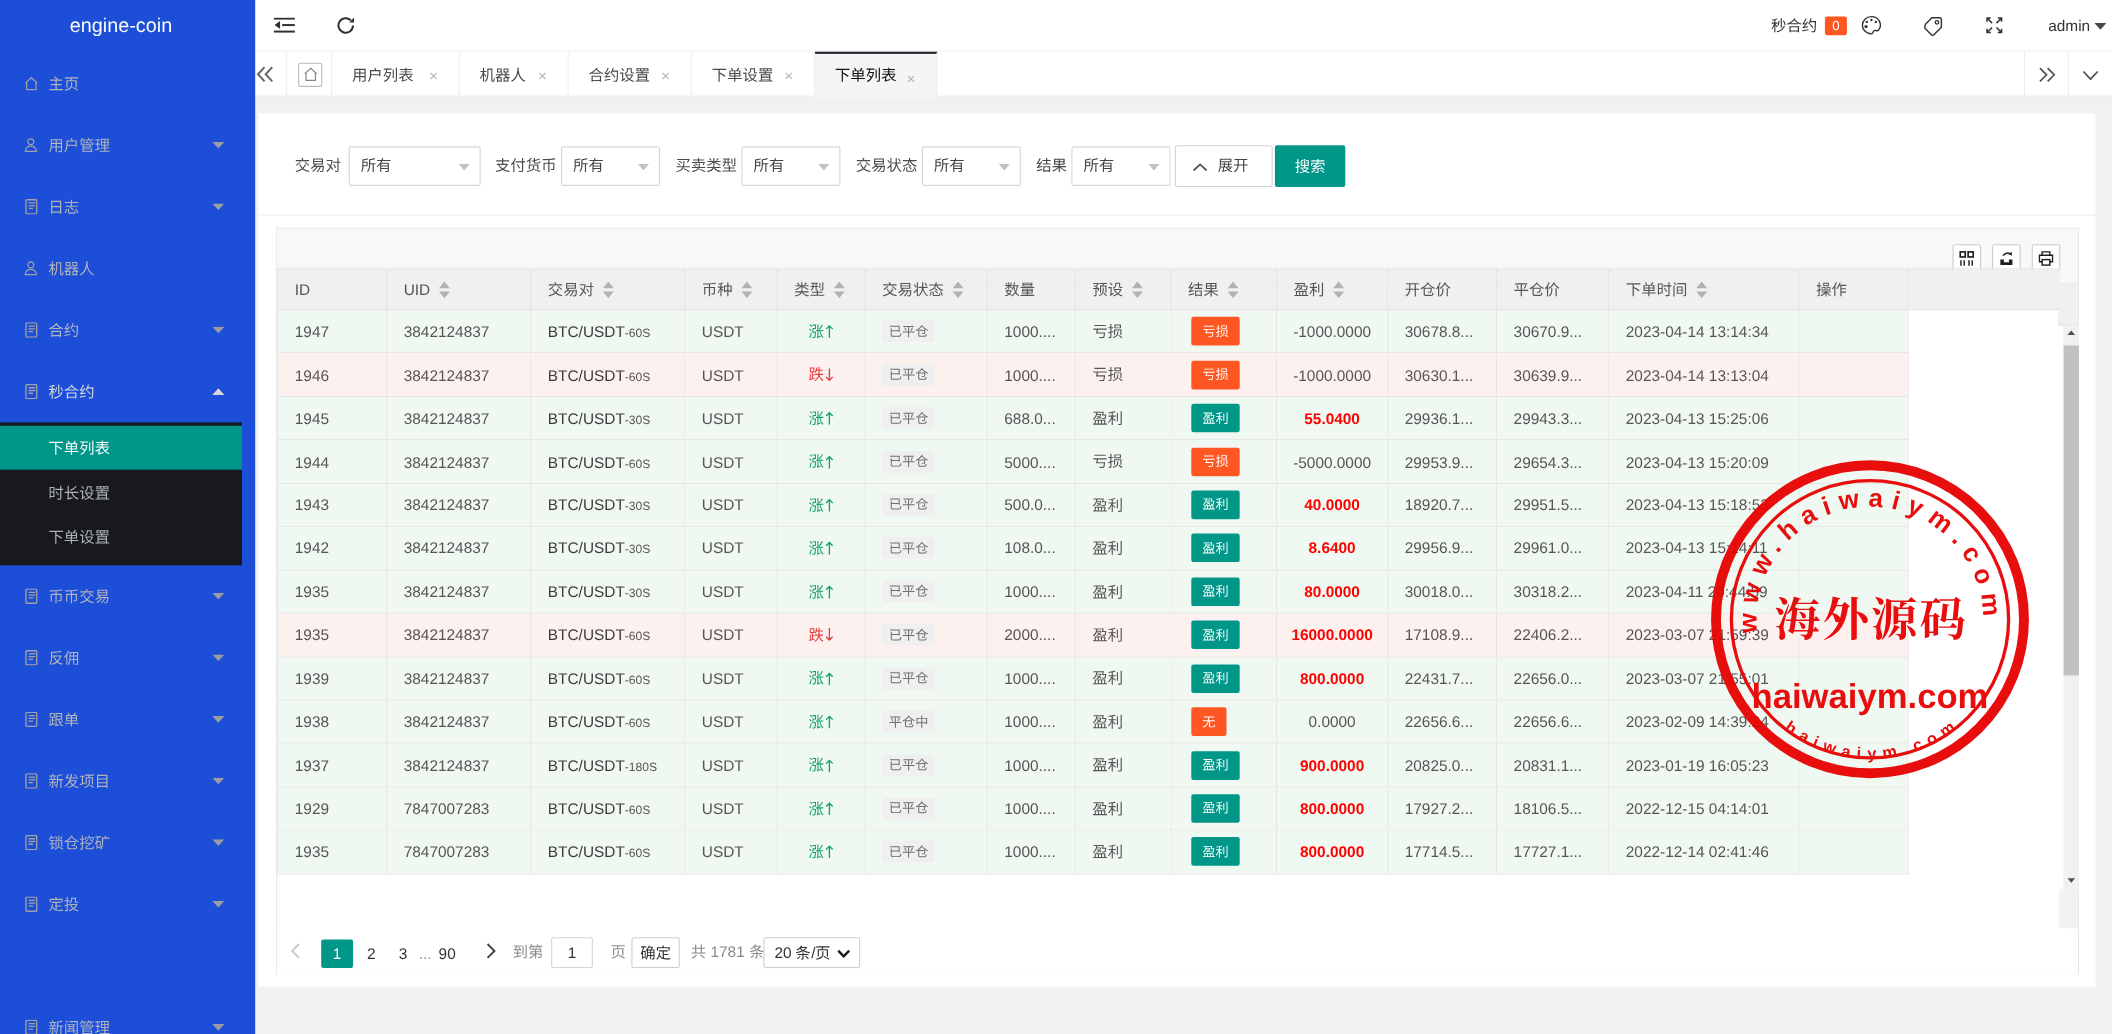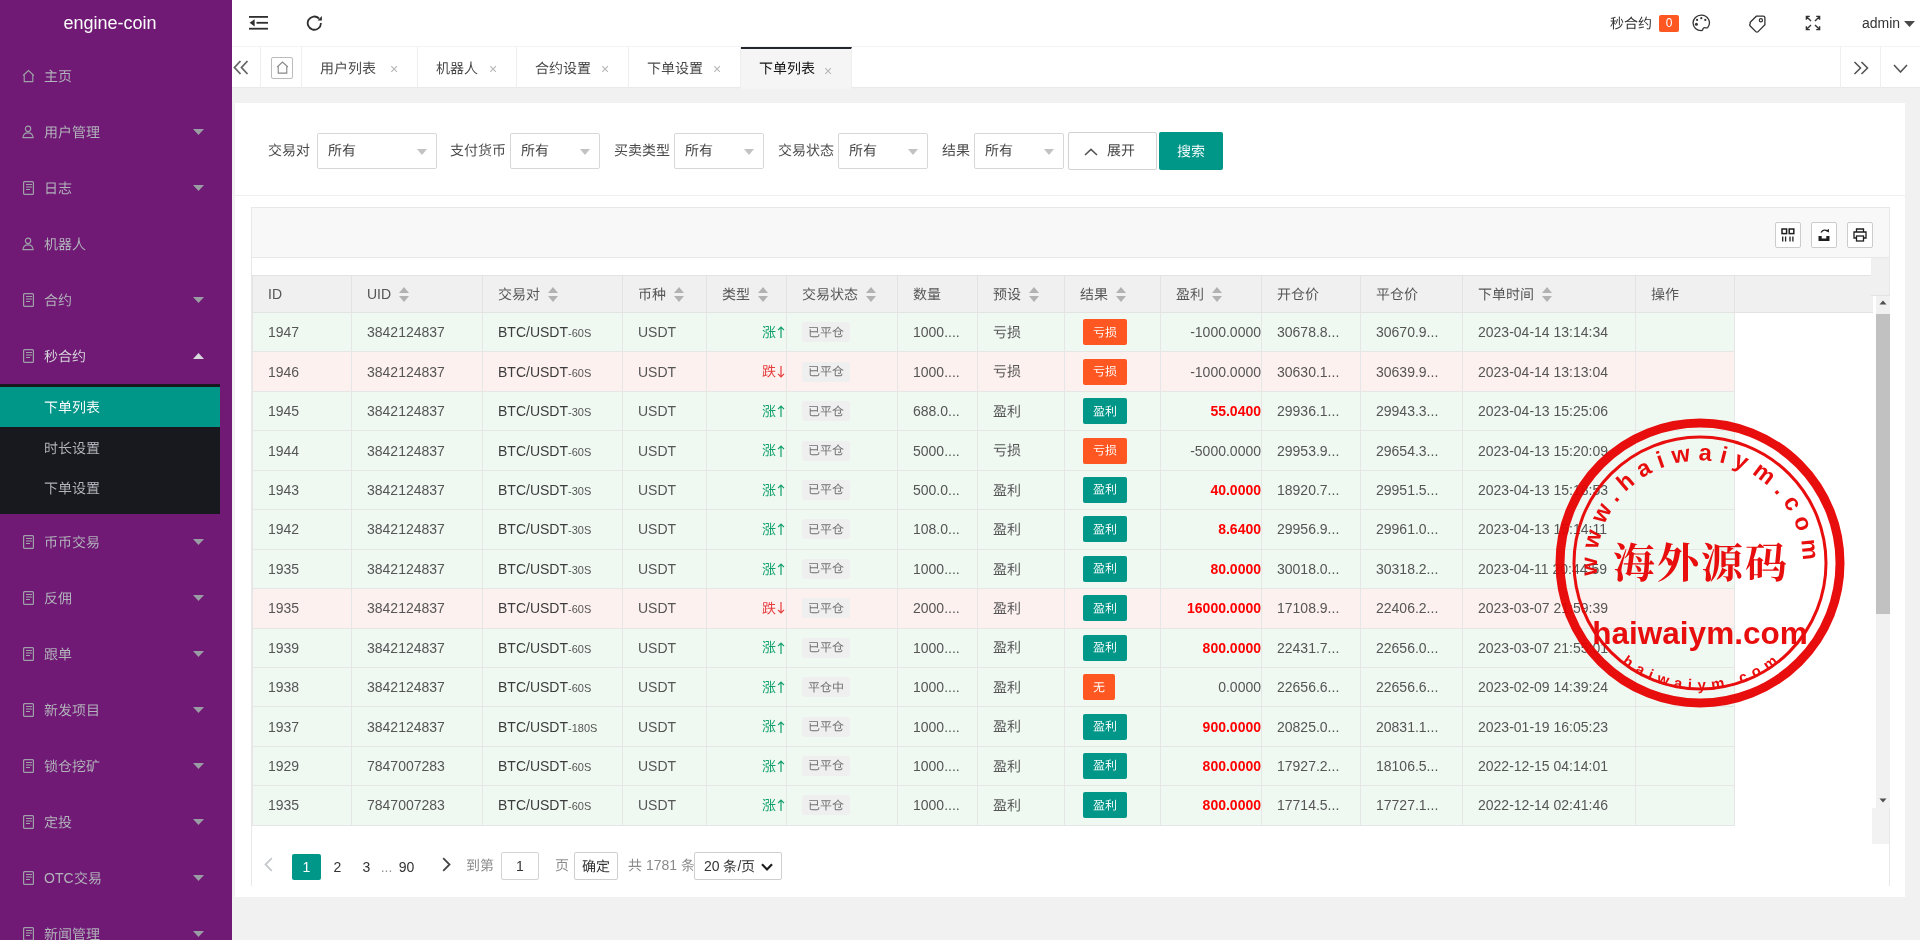--- a/index.html
+++ b/index.html
@@ -1,17 +1,17 @@
 <!DOCTYPE html>
 <html><head><meta charset="utf-8"><title>engine-coin</title><style>
 *{margin:0;padding:0;box-sizing:border-box}
 html,body{width:1920px;height:940px;overflow:hidden;font-family:"Liberation Sans",sans-serif;font-size:14px;color:#555;background:#f1f1f2}
 .k{vertical-align:-0.12em;fill:currentColor}
 .abs{position:absolute}
-#side{position:absolute;left:0;top:0;width:232px;height:940px;background:#701a75;z-index:5}
+#side{position:absolute;left:0;top:0;width:232px;height:940px;background:#1d4ed8;z-index:5}
 #logo{position:absolute;left:0;top:0;width:220px;height:48px;line-height:46px;text-align:center;color:#fbfbfb;font-size:18px}
 .mi{position:absolute;left:0;width:220px;height:56px;color:#b2b5bb}
 .mi .ic{position:absolute;left:22px;top:21px;width:13px;height:14px}
 .mi .tx{position:absolute;left:44px;top:20px;font-size:14px}
 .mi .ar{position:absolute;right:16px;top:25px;line-height:0}
 #subblk{position:absolute;left:0;top:384px;width:220px;height:130px;background:#17191f}
 .smi{position:absolute;left:0;width:220px;height:40px;line-height:40px;color:#b0b3b9;padding-left:44px;font-size:14px}
 .smi.on{background:#009688;color:#fff}
 #topbar{position:absolute;left:220px;top:0;width:1700px;height:46px;background:#fff}
 #tabbar{position:absolute;left:220px;top:46px;width:1700px;height:42px;background:#fff;border-top:1px solid #f3f3f3;border-bottom:1px solid #e9e9e9}
@@ -20,29 +20,29 @@
 .tab .x{position:absolute;top:14px;color:#b5b5b5;font-size:14px}
 .tab.on{background:#f5f5f5;border-top:2px solid #23262e;color:#141414}
 #card{position:absolute;left:235px;top:103px;width:1670px;height:794px;background:#fff}
 .flbl{position:absolute;top:142px;color:#4a4a4a}
 .fsel{position:absolute;top:133px;height:36px;background:#fff;border:1px solid #d7d7d7;border-radius:2px;color:#444}
 .fsel .tx{position:absolute;left:10px;top:8px}
 .fsel .car{position:absolute;right:9px;top:15px;width:0;height:0;border:5px solid transparent;border-top:6px solid #c2c2c2}
 #tblwrap{position:absolute;left:16px;top:104px;width:1639px;height:679px;border:1px solid #e8e8e8;background:#fff}
 #tool{position:absolute;left:0;top:0;width:1637px;height:49.5px;background:#f8f8f8;border-bottom:1px solid #e8e8e8}
 .tbtn{position:absolute;top:14px;width:26px;height:26px;border:1px solid #ccc;background:#fff;border-radius:2px}
-table{border-collapse:collapse;table-layout:fixed;width:1620px;position:absolute;left:0;top:67px}
+table{border-collapse:collapse;table-layout:fixed;width:1620px;position:absolute;left:0;top:36px}
 th{background:#f0f0f0;height:37px;font-weight:normal;color:#555;text-align:left;padding:0 0 0 15px;border:1px solid #e3e3e3;font-size:14px}
 td{height:39.45px;padding:0 0 0 15px;border:1px solid #e6e6e6;font-size:14px;color:#555;overflow:hidden;white-space:nowrap}
 tr.g td{background:#eff9f2}
 tr.p td{background:#fdf1f0}
 td.fill,th.fill{background:#fff !important;border-top:none;border-bottom:none;border-right:none}
 th.fill{background:#f0f0f0 !important;border:1px solid #e3e3e3;border-right:none}
 tr.tot td{background:#f2f2f2 !important;height:35.5px;color:#555}
-td.ctr{text-align:right;padding:0}
+td.ctr{text-align:center;padding:0}
 .up{color:#11a06c}
 .dn{color:#e53c3c}
 .win{color:#ff0000;font-weight:bold}
 .badge{display:inline-block;min-width:24px;padding:5px 10px;border-radius:2px;color:#fff;font-size:12px;line-height:16px;margin-left:3px}
 .bo{background:#ff5722}
 .bt{background:#009688}
 .bg{display:inline-block;padding:2px 6px;border-radius:3px;background:#efefef;color:#6e6e6e;font-size:12px;line-height:16px}
 .sub{font-size:11px;color:#555}
 #pager{position:absolute;left:0;top:636px;width:1637px;height:42px;background:#fff}
 .pnum{position:absolute;top:10px;height:26px;min-width:29px;text-align:center;line-height:26px;color:#333}
@@ -335,35 +335,20 @@
         </g>
       </svg>
       <span class="tx"><svg class="k" width="2em" height="1em" viewBox="0 -880 2000 1000">
           <use href="#s5b9a" x="0"></use>
           <use href="#s6295" x="1000"></use>
         </svg></span>
       <span class="ar"><svg width="11" height="6" viewBox="0 0 11 6">
           <path fill="#9a9da3" d="M0 0h11L5.5 6z"></path>
         </svg></span>
     </div>
-    <div class="mi" style="top:850px">
-      <svg class="ic" width="13" height="14" viewBox="0 0 13 14">
-        <g fill="none" stroke="#9ea1a7" stroke-width="1.2">
-          <rect x="1.6" y="0.6" width="9.8" height="12.8" rx="1"></rect>
-          <path d="M4 3.5h6M4 6h6M4 8.5h4"></path>
-        </g>
-      </svg>
-      <span class="tx">OTC<svg class="k" width="2em" height="1em" viewBox="0 -880 2000 1000">
-          <use href="#s4ea4" x="0"></use>
-          <use href="#s6613" x="1000"></use>
-        </svg></span>
-      <span class="ar"><svg width="11" height="6" viewBox="0 0 11 6">
-          <path fill="#9a9da3" d="M0 0h11L5.5 6z"></path>
-        </svg></span>
-    </div>
     <div class="mi" style="top:906px">
       <svg class="ic" width="13" height="14" viewBox="0 0 13 14">
         <g fill="none" stroke="#9ea1a7" stroke-width="1.2">
           <rect x="1.6" y="0.6" width="9.8" height="12.8" rx="1"></rect>
           <path d="M4 3.5h6M4 6h6M4 8.5h4"></path>
         </g>
       </svg>
       <span class="tx"><svg class="k" width="4em" height="1em" viewBox="0 -880 4000 1000">
           <use href="#s65b0" x="0"></use>
           <use href="#s95fb" x="1000"></use>

